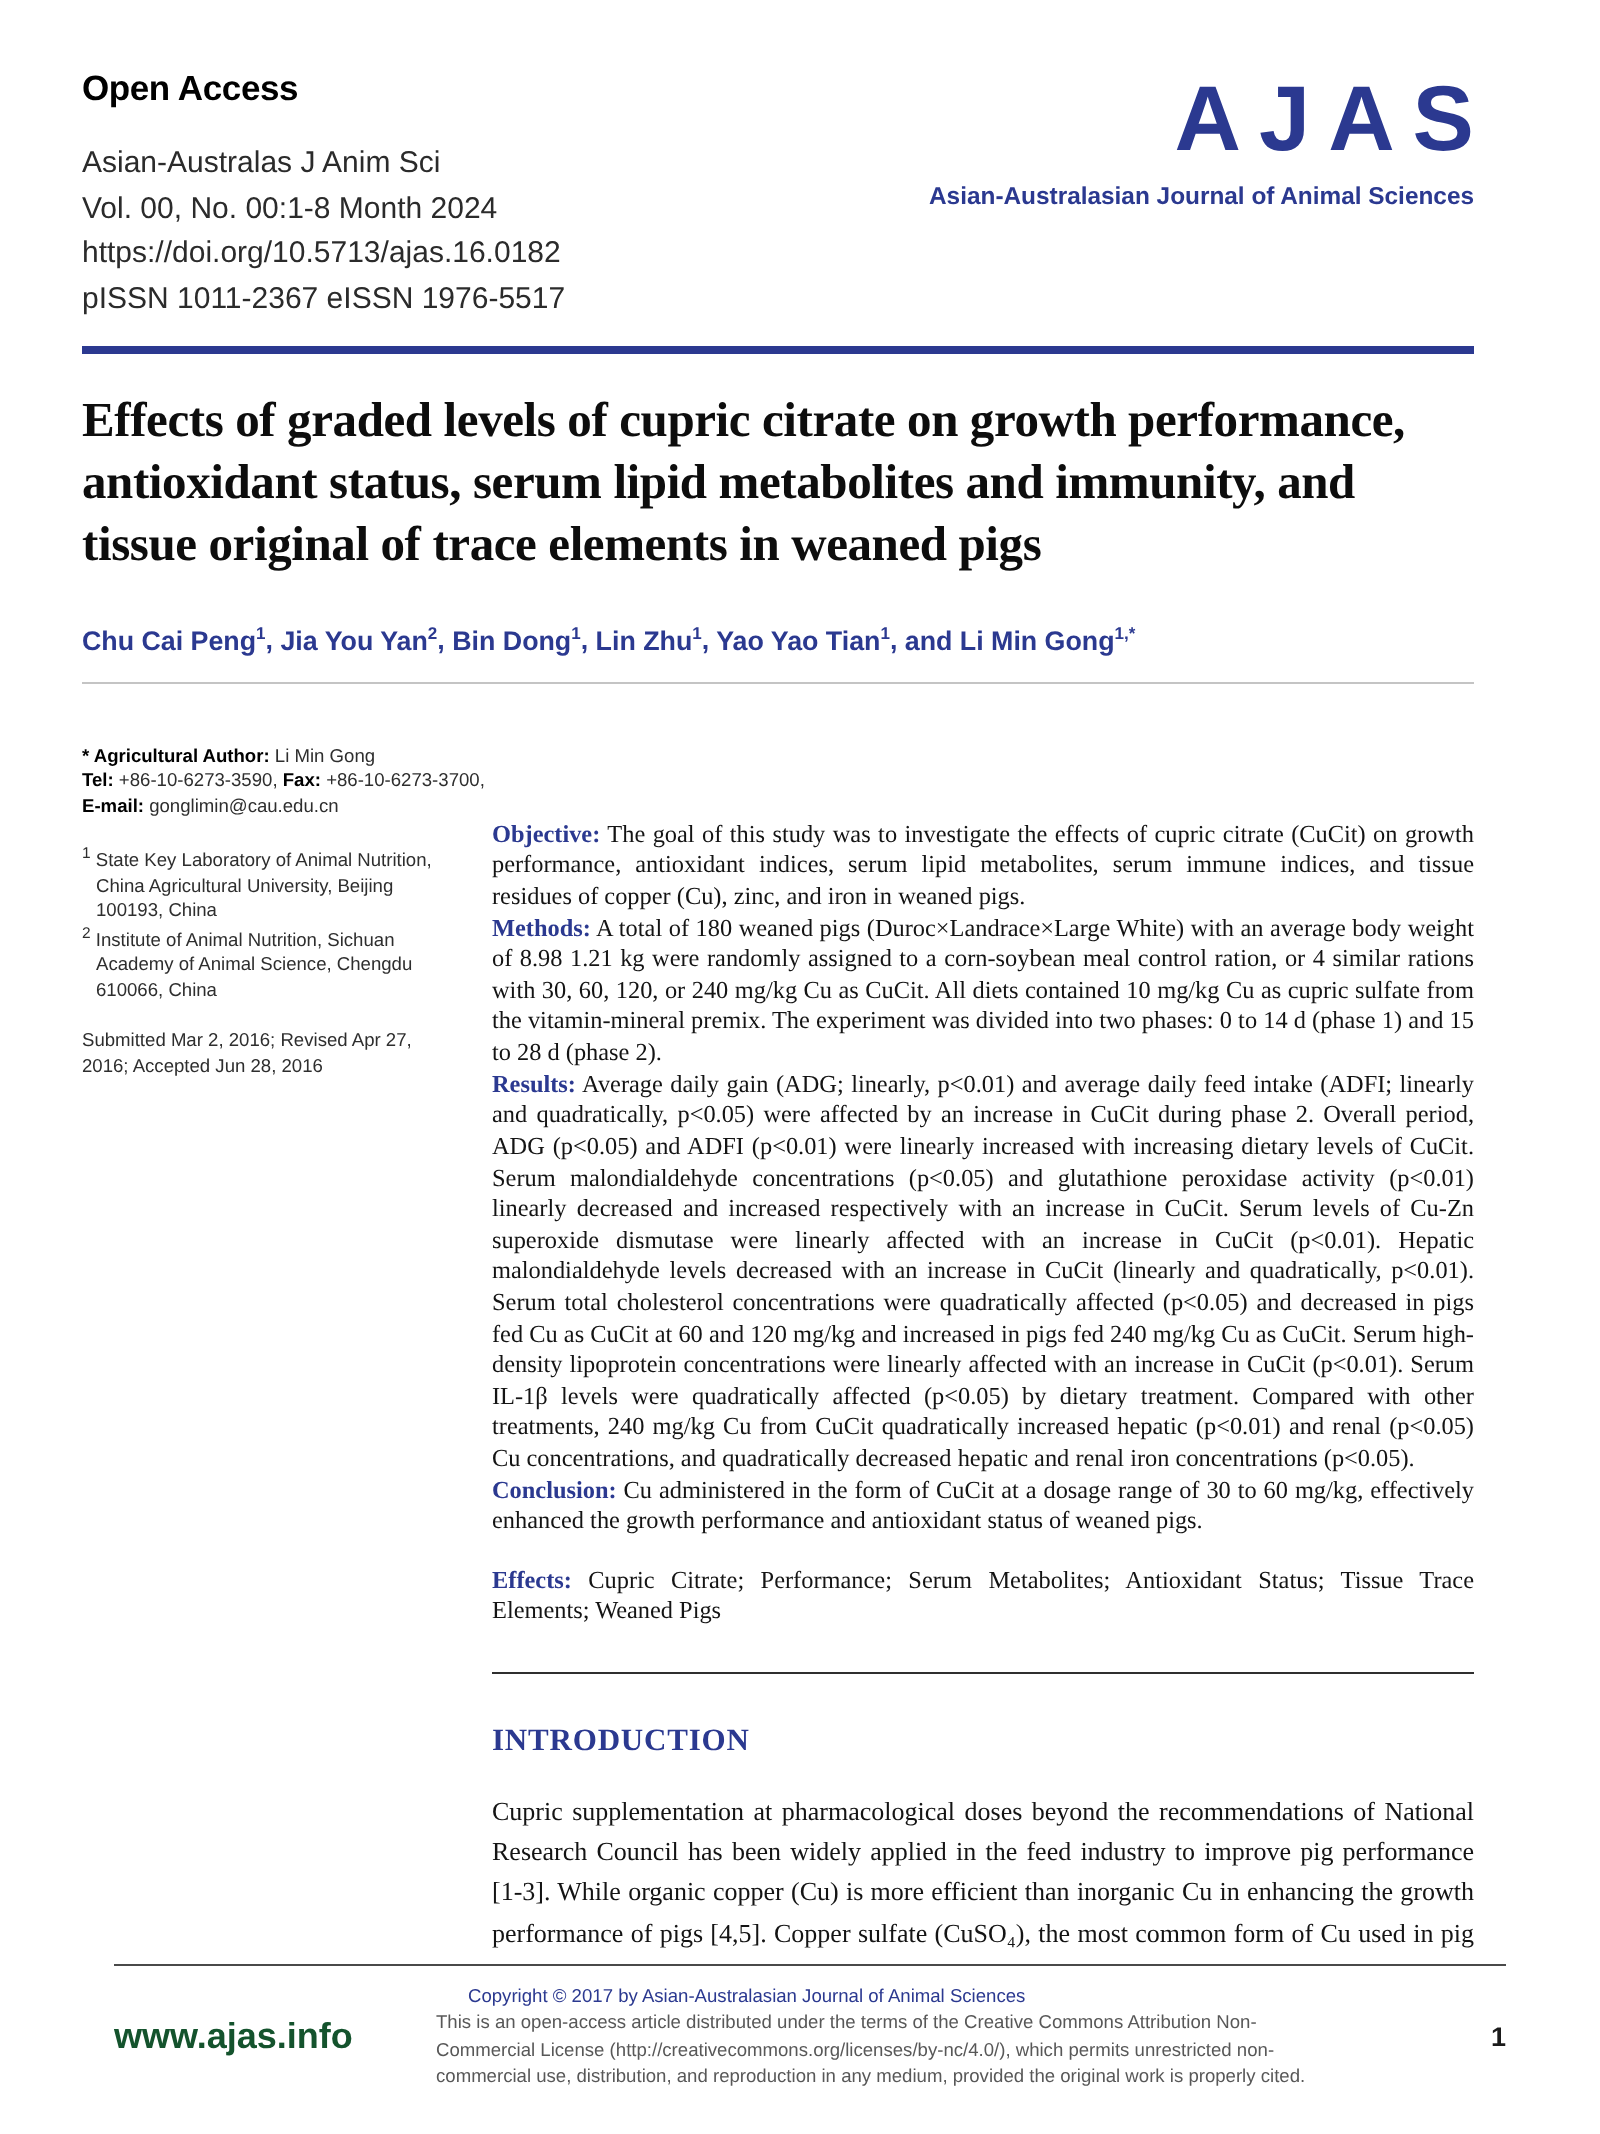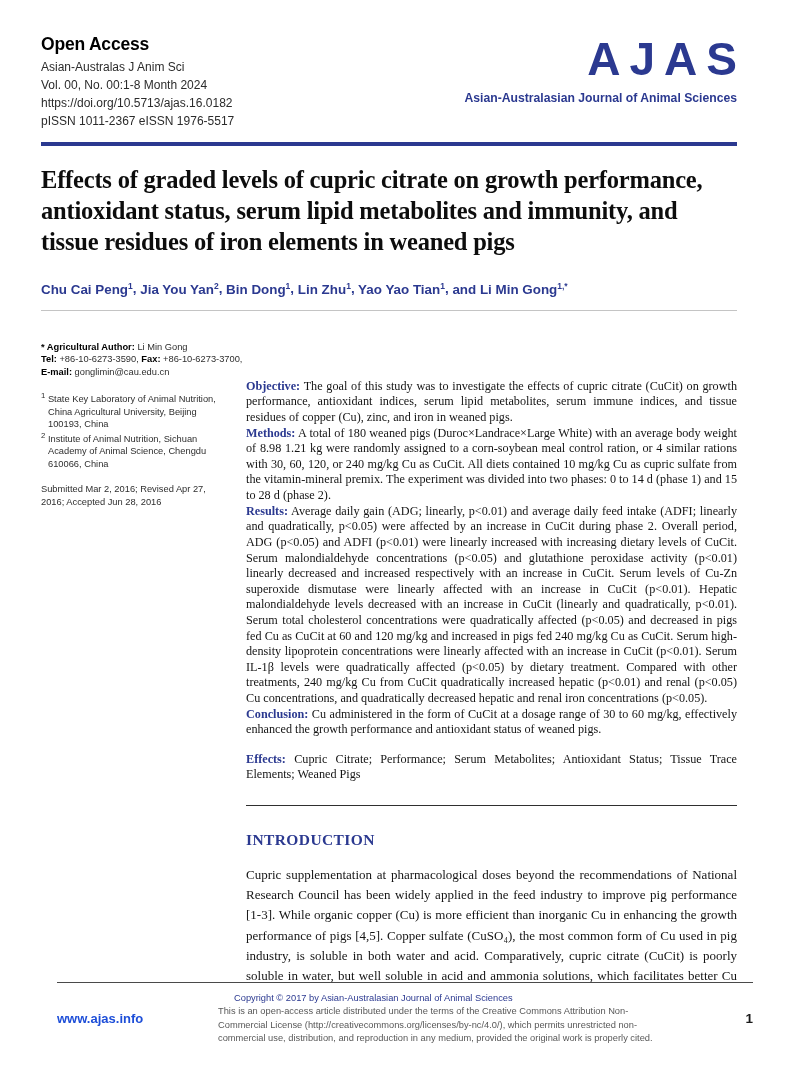--- a/index.html
+++ b/index.html
@@ -13,21 +13,21 @@
     overflow: hidden;
     font-family: "Liberation Serif", serif;
     color: #151515;
   }
   .content { position: absolute; left: 41px; top: 0; width: 696px; }
 
   
   .masthead { display: flex; justify-content: space-between; align-items: flex-start; margin-top: 34px; }
   .mast-left { font-family: "Liberation Sans", sans-serif; }
   .open-access { font-size: 17.5px; font-weight: 700; color: #000; letter-spacing: -0.2px; }
-  .journal-meta { margin-top: 3px; font-size: 12px; line-height: 1.5; color: #2b2b2b; }
+  .journal-meta { margin-top: 16px; font-size: 15px; line-height: 1.5; color: #2b2b2b; }
   .mast-right { text-align: right; padding-top: 2px; }
   .ajas-logo {
     font-family: "Liberation Sans", sans-serif;
     font-size: 46px; font-weight: 700; line-height: 1;
     color: var(--navy); letter-spacing: 9px; margin-right: -9px;
   }
   .journal-name {
     margin-top: 9px; font-family: "Liberation Sans", sans-serif;
     font-size: 12.2px; font-weight: 700; color: var(--navy);
   }
@@ -70,21 +70,21 @@
     font-size: 15.5px; letter-spacing: 0.4px; text-align: left;
   }
   .intro-para { margin-top: 15px; font-size: 13px; line-height: 1.56; }
 
   
   .footer { position: absolute; left: 57px; right: 47px; top: 982px; bottom: 0; background: #fff; }
   .footer-rule { border: none; border-top: 1px solid #4a4a4a; margin: 0; }
   .footer-row { display: flex; align-items: center; padding-top: 9px; }
   .site {
     width: 161px; font-family: "Liberation Sans", sans-serif;
-    font-weight: 700; font-size: 13px; color: #1d4ed8;
+    font-weight: 700; font-size: 18px; color: #14532d;
   }
   .copy { width: 452px; font-family: "Liberation Sans", sans-serif; font-size: 9.3px; line-height: 1.43; color: #585858; }
   .copy-line1 { color: var(--navy); margin-left: 16px; }
   .pagenum { flex: 1; text-align: right; font-family: "Liberation Sans", sans-serif; font-weight: 700; font-size: 13.5px; color: #1a1a1a; }
 </style>
 </head>
 <body>
 
 <div class="page">
   <div class="content">
@@ -100,21 +100,21 @@
           </div>
       </div>
       <div class="mast-right">
         <div class="ajas-logo">AJAS</div>
         <div class="journal-name">Asian-Australasian Journal of Animal Sciences</div>
       </div>
     </div>
 
     <div class="blue-rule"></div>
 
-    <h1 class="article-title">Effects of graded levels of cupric citrate on growth performance, antioxidant status, serum lipid metabolites and immunity, and tissue residues of iron elements in weaned pigs</h1>
+    <h1 class="article-title">Effects of graded levels of cupric citrate on growth performance, antioxidant status, serum lipid metabolites and immunity, and tissue original of trace elements in weaned pigs</h1>
 
     <div class="authors"><span>Chu Cai Peng<sup>1</sup></span>, <span>Jia You Yan<sup>2</sup></span>, <span>Bin Dong<sup>1</sup></span>, <span>Lin Zhu<sup>1</sup></span>, <span>Yao Yao Tian<sup>1</sup></span>, <span>and Li Min Gong<sup>1,*</sup></span></div>
     <hr class="authors-divider">
 
     <div class="columns">
 
       <div class="col-left">
         <div class="left-block">
             <div class="contact-line"><b>* Agricultural Author:</b><span> Li Min Gong</span></div>
             <div class="contact-line"><b>Tel:</b><span> +86-10-6273-3590, </span><b>Fax:</b><span> +86-10-6273-3700,</span></div>

